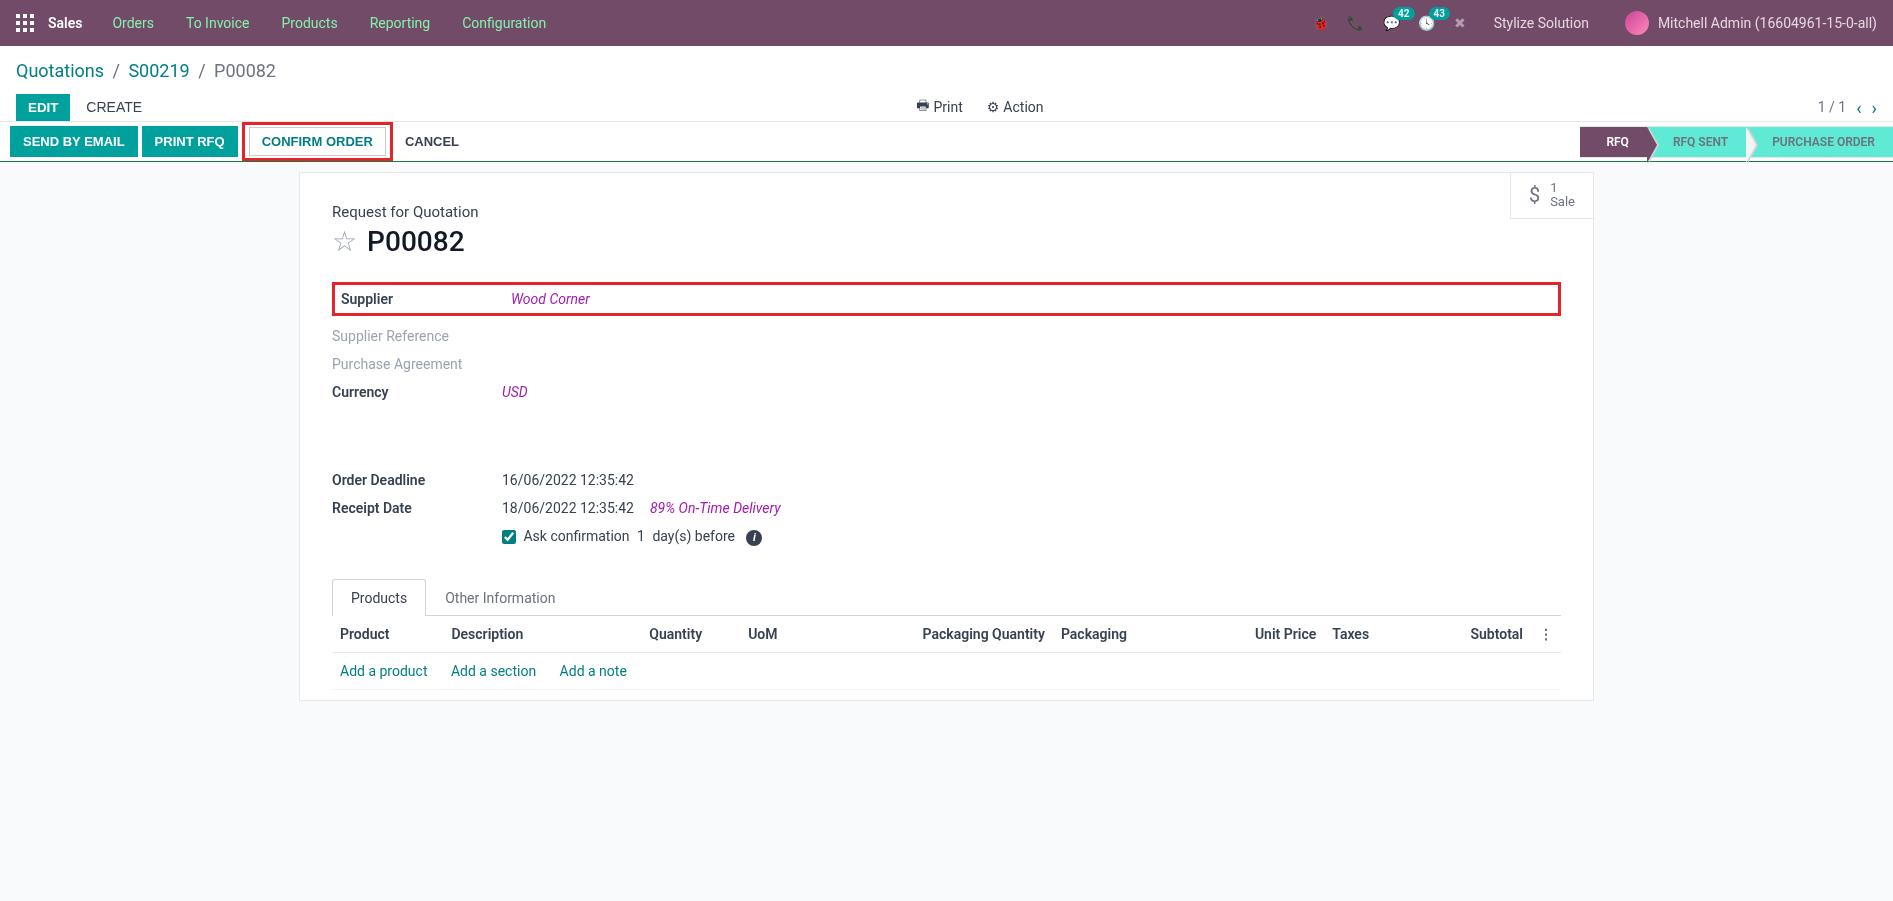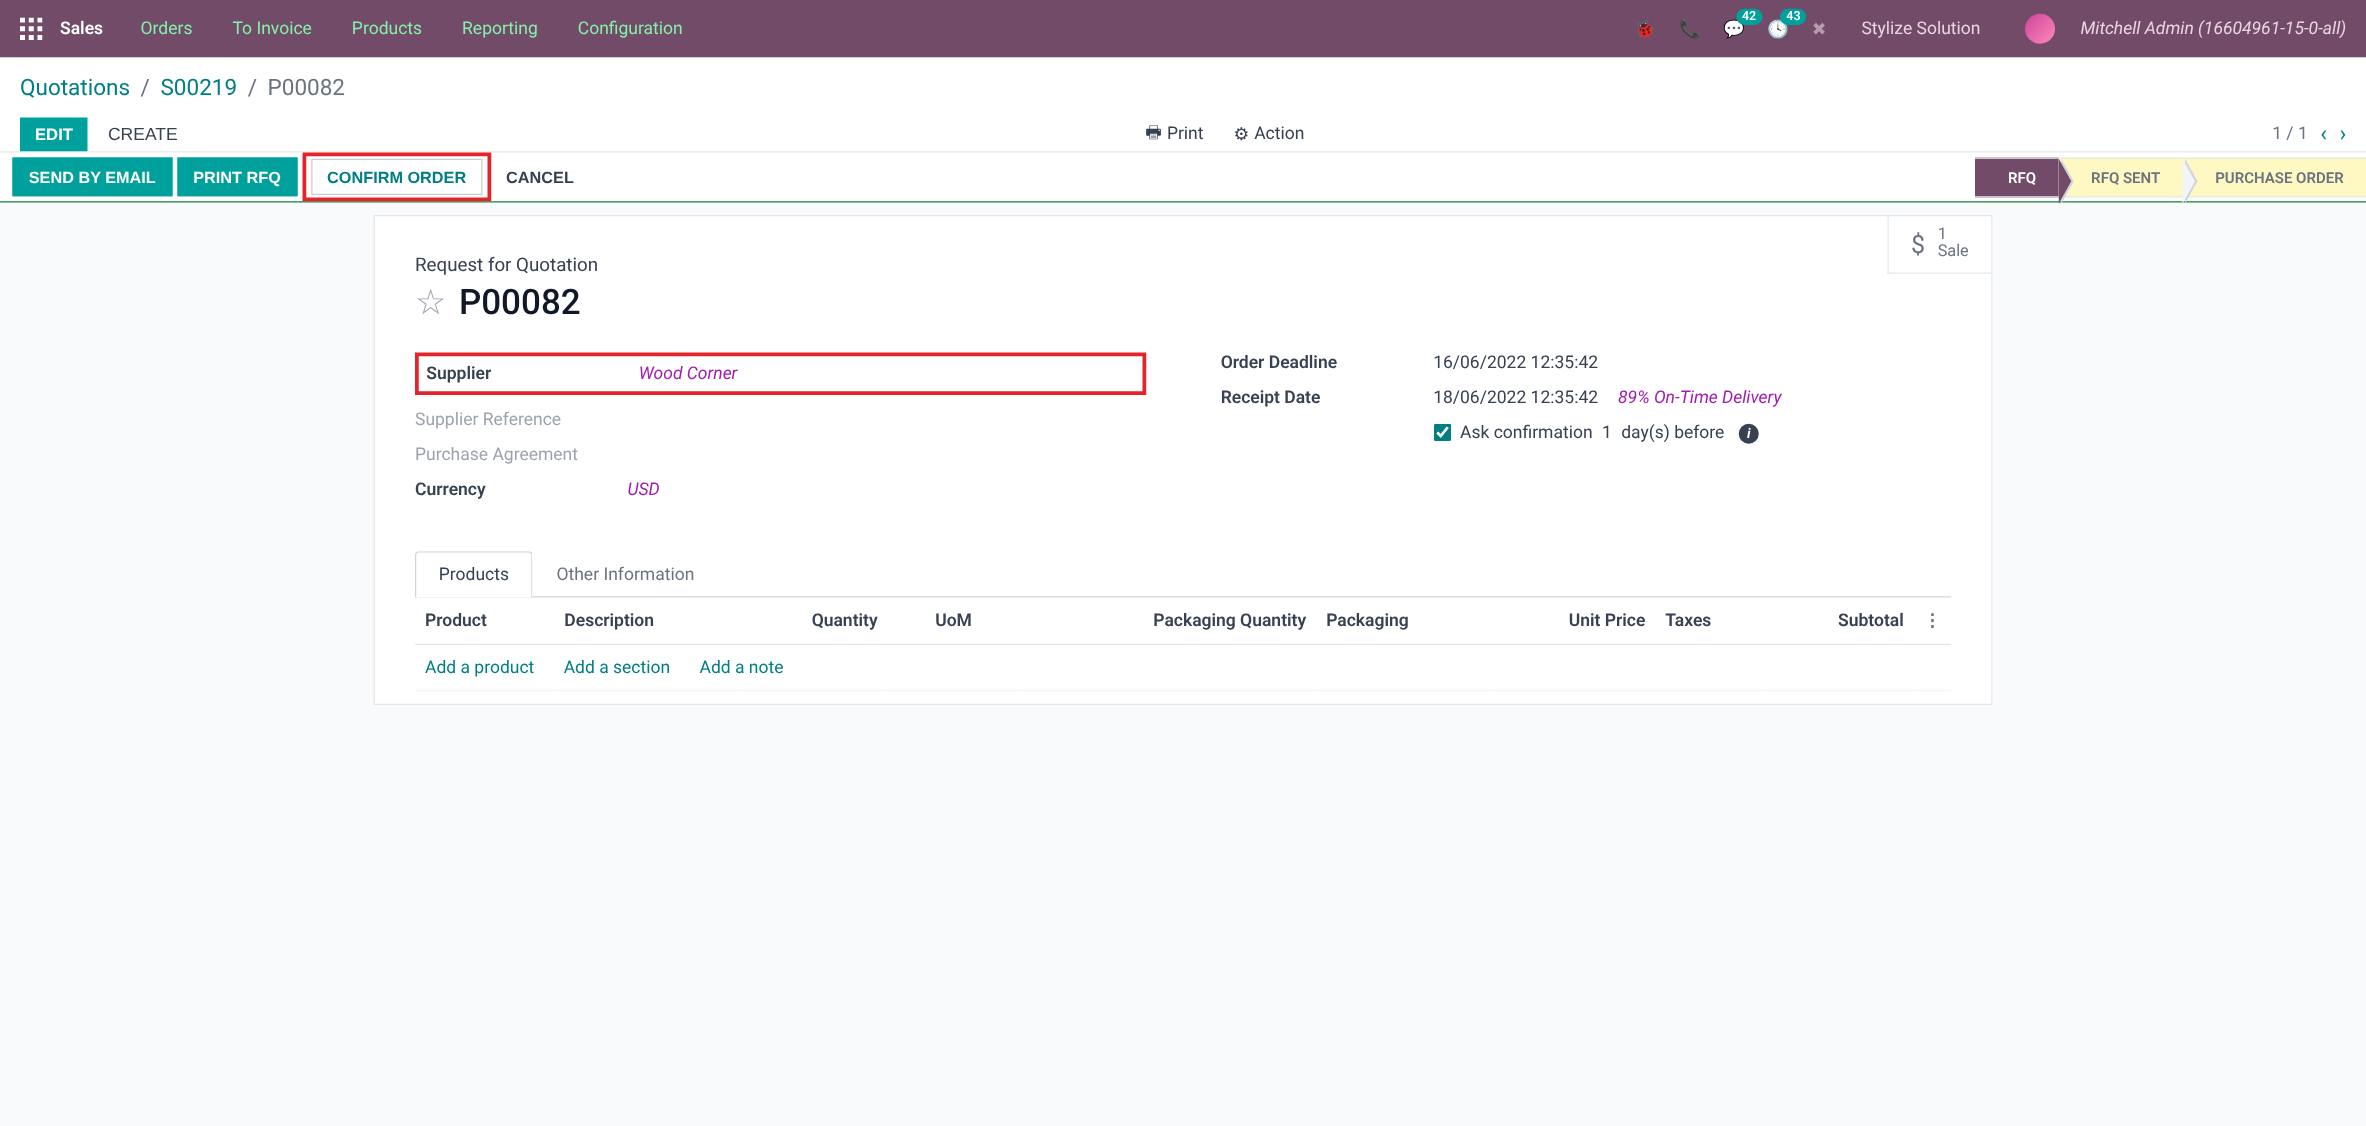--- a/index.html
+++ b/index.html
@@ -8,21 +8,21 @@
   
   .topnav { background: #714B67; color: #fff; display: flex; align-items: center; height: 46px; padding: 0 16px; }
   .apps-icon { width: 18px; height: 18px; margin-right: 14px; cursor: pointer; }
   .brand { font-size: 14px; font-weight: 600; margin-right: 30px; }
   .nav-links { display: flex; gap: 32px; flex: 1; }
   .nav-link { color: #86efac; cursor: pointer; font-size: 14px; }
   .nav-icons { display: flex; align-items: center; gap: 18px; }
   .nav-icon { color: #d8c3d1; cursor: pointer; position: relative; }
   .badge-small { position: absolute; top: -8px; right: -14px; background: #00A09D; color: #fff; font-size: 10px; padding: 1px 5px; border-radius: 8px; font-weight: 600; }
   .company { color: #e9d6e2; margin-left: 10px; cursor: pointer; }
-  .user { display: flex; align-items: center; gap: 20px; color: #e9d6e2; margin-left: 18px; cursor: pointer; font-style: italic; }
+  .user { display: flex; align-items: center; gap: 9px; color: #e9d6e2; margin-left: 18px; cursor: pointer; }
   .avatar { width: 24px; height: 24px; border-radius: 50%; background: linear-gradient(135deg,#c49,#f8b); display:inline-block; }
 
   
   .controlbar { background: #fff; padding: 14px 16px 0 16px; }
   .crumbs { color: #017E84; font-size: 18px; margin-bottom: 12px; }
   .crumbs a { color: #017E84; text-decoration: none; }
   .crumbs .sep { color: #6b7280; margin: 0 4px; }
   .crumbs .current { color: #6b7280; }
   .control-row { display: flex; align-items: center; }
   .btn-primary { background: #00A09D; color: #fff; border: none; padding: 6px 12px; font-weight: 600; cursor: pointer; margin-right: 16px; }
@@ -33,39 +33,39 @@
   .pager-arrow { color: #017E84; cursor: pointer; font-size: 18px; }
 
   
   .statusbar { display: flex; align-items: center; border-top: 1px solid #e5e7eb; border-bottom: 1px solid #15803d; background:#fff; }
   .status-actions { display: flex; padding-left: 10px; flex:1; }
   .sbtn { border: 1px solid #bbb; background:#fff; color:#017E84; font-weight:600; padding: 6px 12px; cursor:pointer; margin: 4px 4px 4px 0; font-size: 13px;}
   .sbtn.teal-filled { background:#00A09D; color:#fff; border-color:#00A09D; }
   .sbtn.nb { border:none; background:none; color:#374151; }
   .highlight-red { border: 3px solid #E3242B; padding: 2px 4px; display:inline-block; }
   .status-steps { display:flex; align-items:stretch; }
-  .step { position:relative; padding: 8px 18px 8px 26px; color:#6b7280; font-size:12px; font-weight:600; background:#fef9c3; border-top:1px solid #e5e7eb; border-bottom:1px solid #e5e7eb; }
+  .step { position:relative; padding: 8px 18px 8px 26px; color:#6b7280; font-size:12px; font-weight:600; background:#5eead4; border-top:1px solid #e5e7eb; border-bottom:1px solid #e5e7eb; }
   .step::after { content:""; position:absolute; right:-10px; top:0; bottom:0; width:0; height:0; border-top:18px solid transparent; border-bottom:18px solid transparent; border-left:10px solid #f3f4f6; z-index:2; }
   .step::before { content:""; position:absolute; right:-12px; top:0; bottom:0; width:0; height:0; border-top:18px solid transparent; border-bottom:18px solid transparent; border-left:10px solid #d1d5db; z-index:1; }
   .step.active { background:#714B67; color:#fff; }
   .step.active::after { border-left-color:#714B67; }
   .step.last::after, .step.last::before { display:none; }
 
   
   .sheet-wrap { padding: 0 0 40px 0; display:flex; justify-content:center; }
   .sheet { width: 1295px; background:#fff; border:1px solid #e5e7eb; margin-top:10px; position:relative; }
   .stat-btn { position:absolute; top:0; right:0; border-left:1px solid #e5e7eb; border-bottom:1px solid #e5e7eb; padding:8px 18px; display:flex; align-items:center; gap:10px; cursor:pointer; }
   .stat-btn .dollar { font-size:20px; color:#6b7280; }
   .stat-txt { line-height:1.1; font-size:13px; color:#6b7280; }
   .sheet-body { padding: 30px 32px 10px 32px; }
   .rfq-label { font-size:15px; color:#374151; margin-bottom:4px; }
   .title-row { display:flex; align-items:center; gap:10px; margin-bottom:24px; }
   .star { font-size:28px; color:#9ca3af; cursor:pointer; }
   .po-name { font-size:28px; font-weight:500; color:#111827; }
-  .field-cols { display:flex; gap:60px; }
+  .field-cols { display:flex; gap:60px;flex-direction:column; }
   .field-col { flex:1; }
   .field-row { display:flex; margin-bottom:12px; align-items:flex-start; }
   .field-label { min-width:170px; color:#374151; font-weight:600; font-size:14px; }
   .field-label.muted { color:#9ca3af; font-weight:400; }
   .field-val { color:#374151; }
   .link-val { color:#a21caf; cursor:pointer;font-style:italic; }
   .red-box { border: 3px solid #E3242B; padding: 6px; }
   .check { width:14px; height:14px; accent-color:#017E84; vertical-align:middle; margin-right:4px;}
   .info-icon { display:inline-block; width:16px; height:16px; background:#374151; color:#fff; border-radius:50%; text-align:center; font-size:11px; line-height:16px; margin-left:8px; font-style:italic; font-weight:bold;}
 

